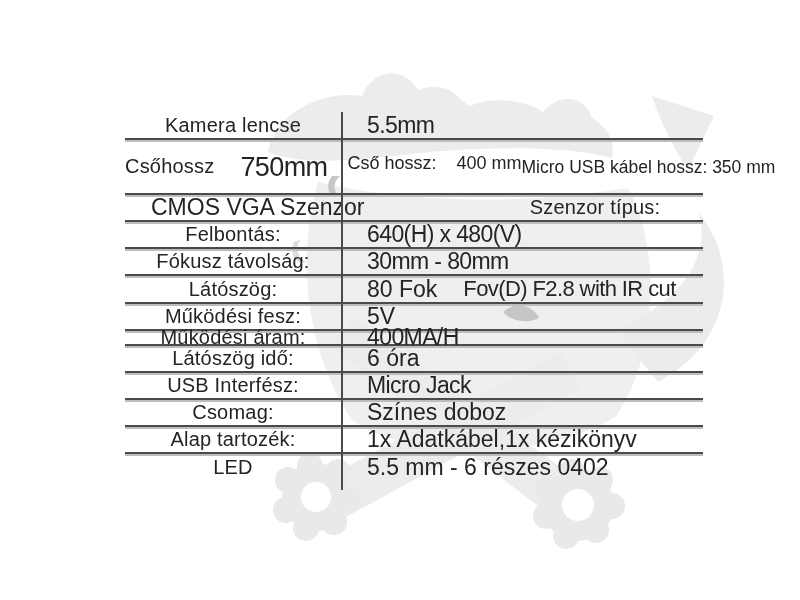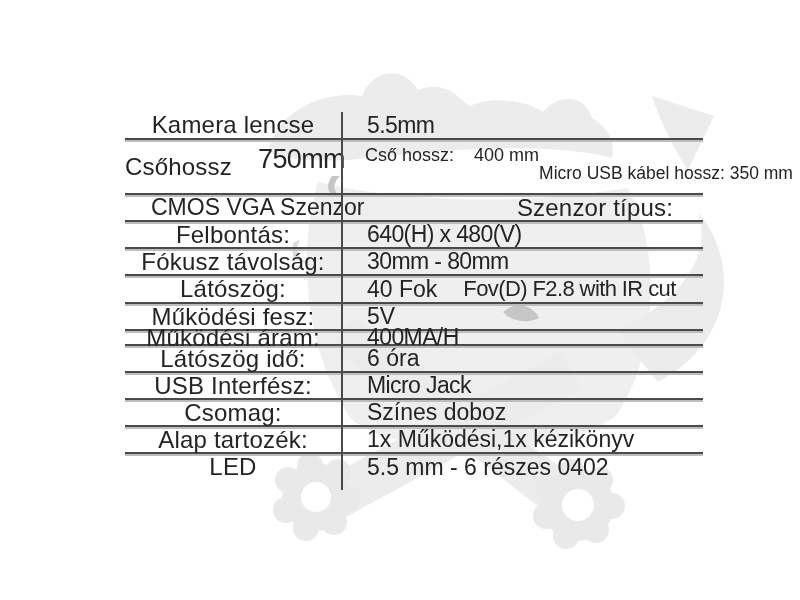--- a/index.html
+++ b/index.html
@@ -27,32 +27,32 @@
     position:absolute;left:125px;top:112px;width:578px;z-index:1;
   }
   .row{display:flex;width:100%;background:transparent;}
   .row.bordered{
     border-bottom:2px solid var(--line-color);
     box-shadow:0 2px 0 0 var(--line-shadow);
   }
   .cell{display:flex;align-items:center;}
   .cell.label{
     width:216px;justify-content:center;text-align:center;
-    font-size:24px;letter-spacing:0.2px;
+    font-size:20px;letter-spacing:0.2px;
   }
   .cell.value{
     flex:1;padding-left:26px;font-size:23px;
   }
   .narrow{letter-spacing:-0.6px;}
   
-  .value.top{align-items:flex-start;padding-top:4px;}
+  .value.top{align-items:flex-start;padding-top:12px;}
   .big-val{font-size:27px;line-height:1.0;padding-top:2px;}
   .notes{margin-left:8px;display:flex;}
   .note1{font-size:18px;white-space:pre;padding-left:12px;line-height:1.25;}
-  .note2{font-size:17.5px;white-space:pre;margin-top:19px;line-height:1.2;}
+  .note2{font-size:17.5px;white-space:pre;margin-top:5px;line-height:1.2;}
   
   .fov-note{margin-left:26px;font-size:22px;}
   
   .vdivider{
     position:absolute;left:216px;top:0;width:2px;height:378px;
     background:var(--line-color);z-index:2;
   }
 </style>
 </head>
 <body>
@@ -147,21 +147,21 @@
     <div class="row bordered" style="height:27px">
       <div class="cell label">Fókusz távolság:</div>
       <div class="cell value">
           <span class="narrow">30mm - 80mm</span>
         </div>
     </div>
 
     <div class="row bordered" style="height:28px">
       <div class="cell label">Látószög:</div>
       <div class="cell value">
-        <span>40 Fok</span>
+        <span>80 Fok</span>
         <span class="fov-note narrow">Fov(D) F2.8 with IR cut</span>
       </div>
     </div>
 
     <div class="row bordered" style="height:27px">
       <div class="cell label">Működési fesz:</div>
       <div class="cell value">
           <span>5V</span>
         </div>
     </div>
@@ -190,21 +190,21 @@
     <div class="row bordered" style="height:27px">
       <div class="cell label">Csomag:</div>
       <div class="cell value">
           <span>Színes doboz</span>
         </div>
     </div>
 
     <div class="row bordered" style="height:27px">
       <div class="cell label">Alap tartozék:</div>
       <div class="cell value">
-          <span>1x Működési,1x kézikönyv</span>
+          <span>1x Adatkábel,1x kézikönyv</span>
         </div>
     </div>
 
     <div class="row" style="height:26px">
       <div class="cell label">LED</div>
       <div class="cell value" style="">
           <span>5.5 mm - 6 részes 0402</span>
         </div>
     </div>
   </div>

